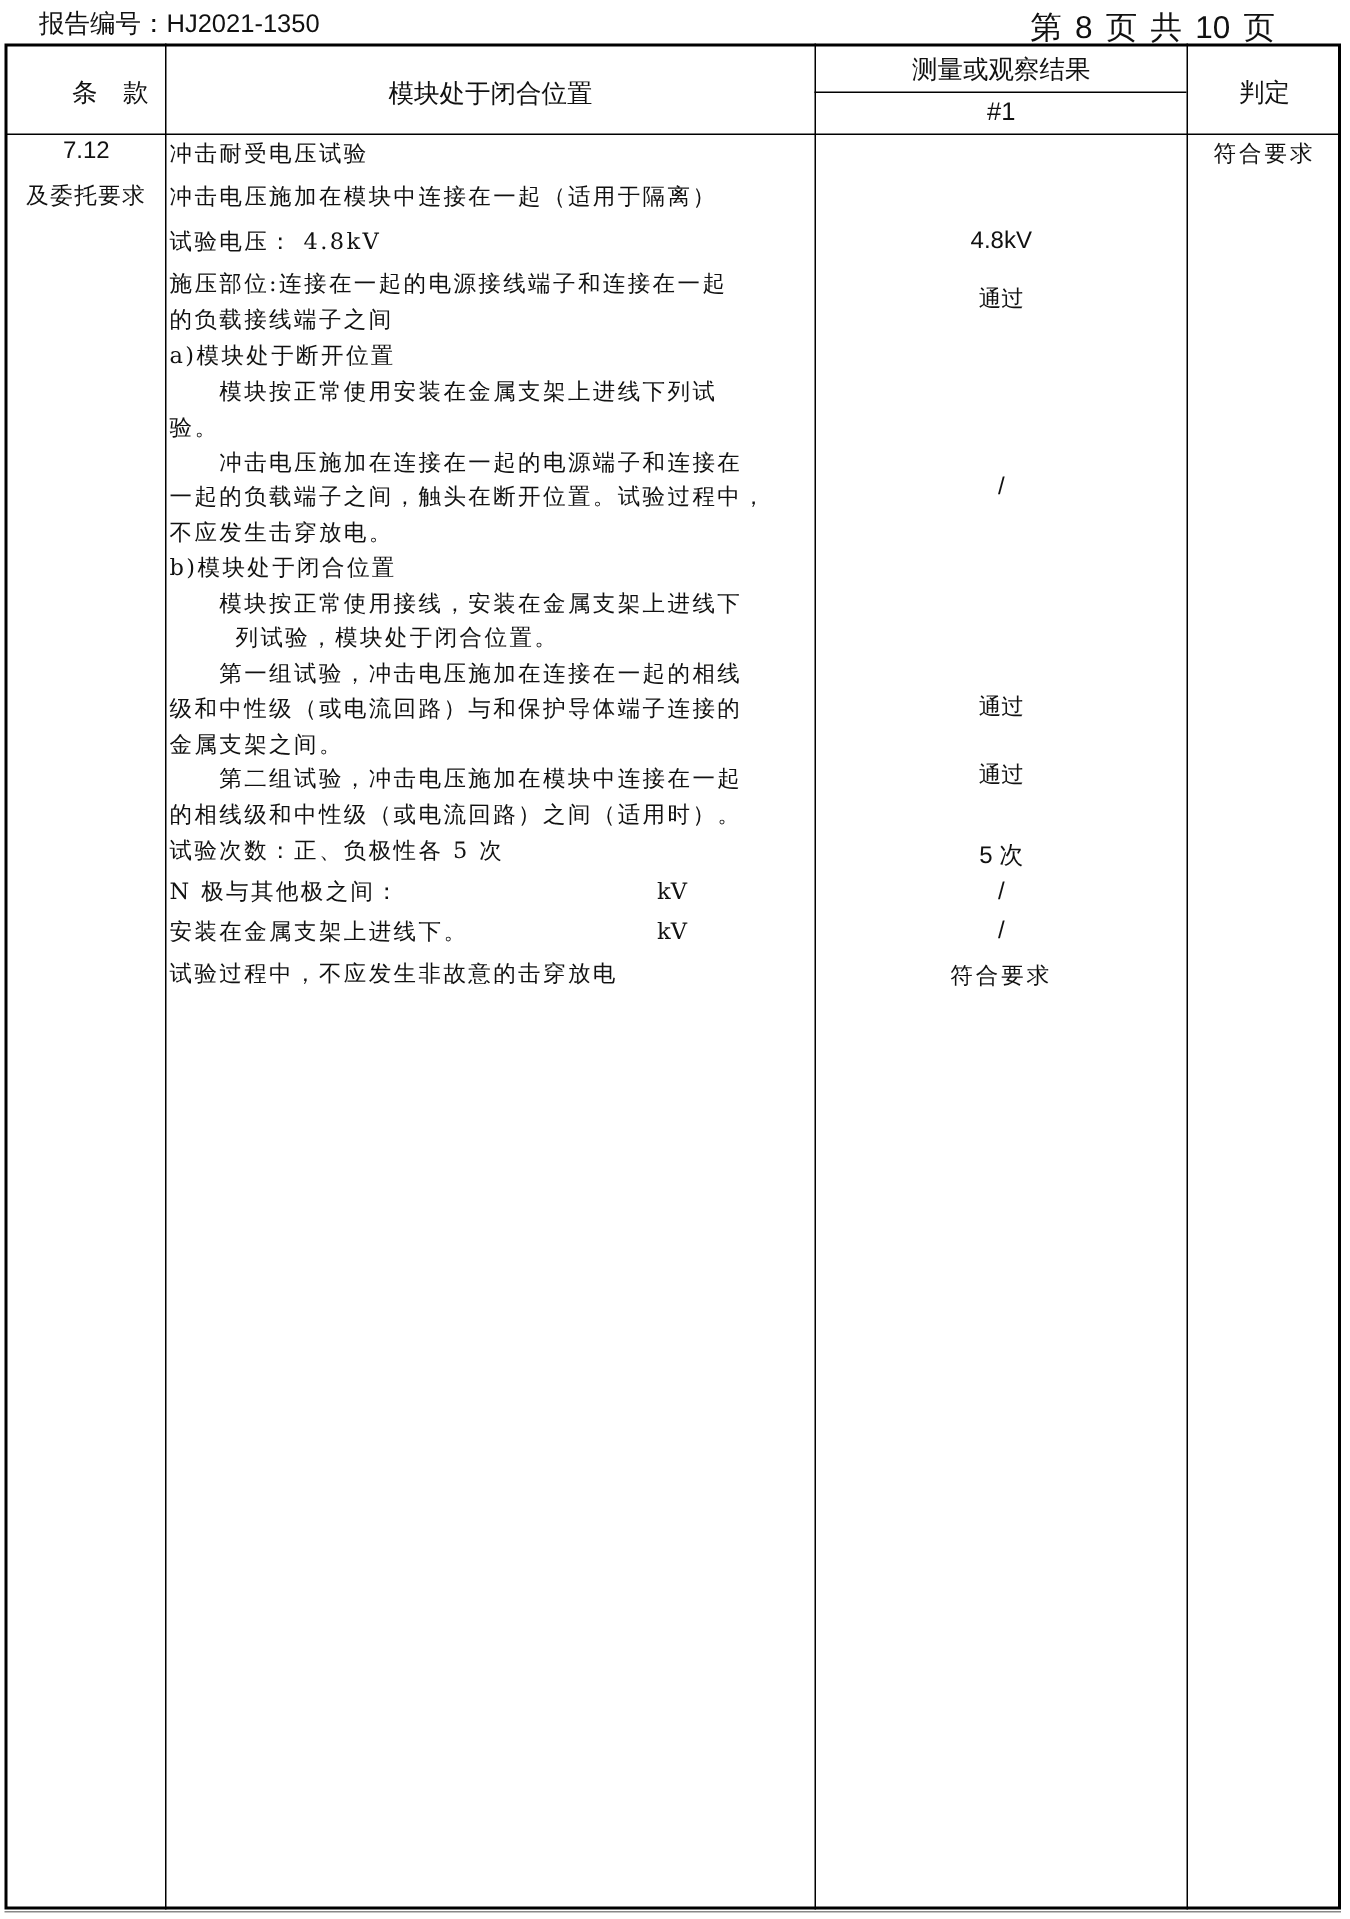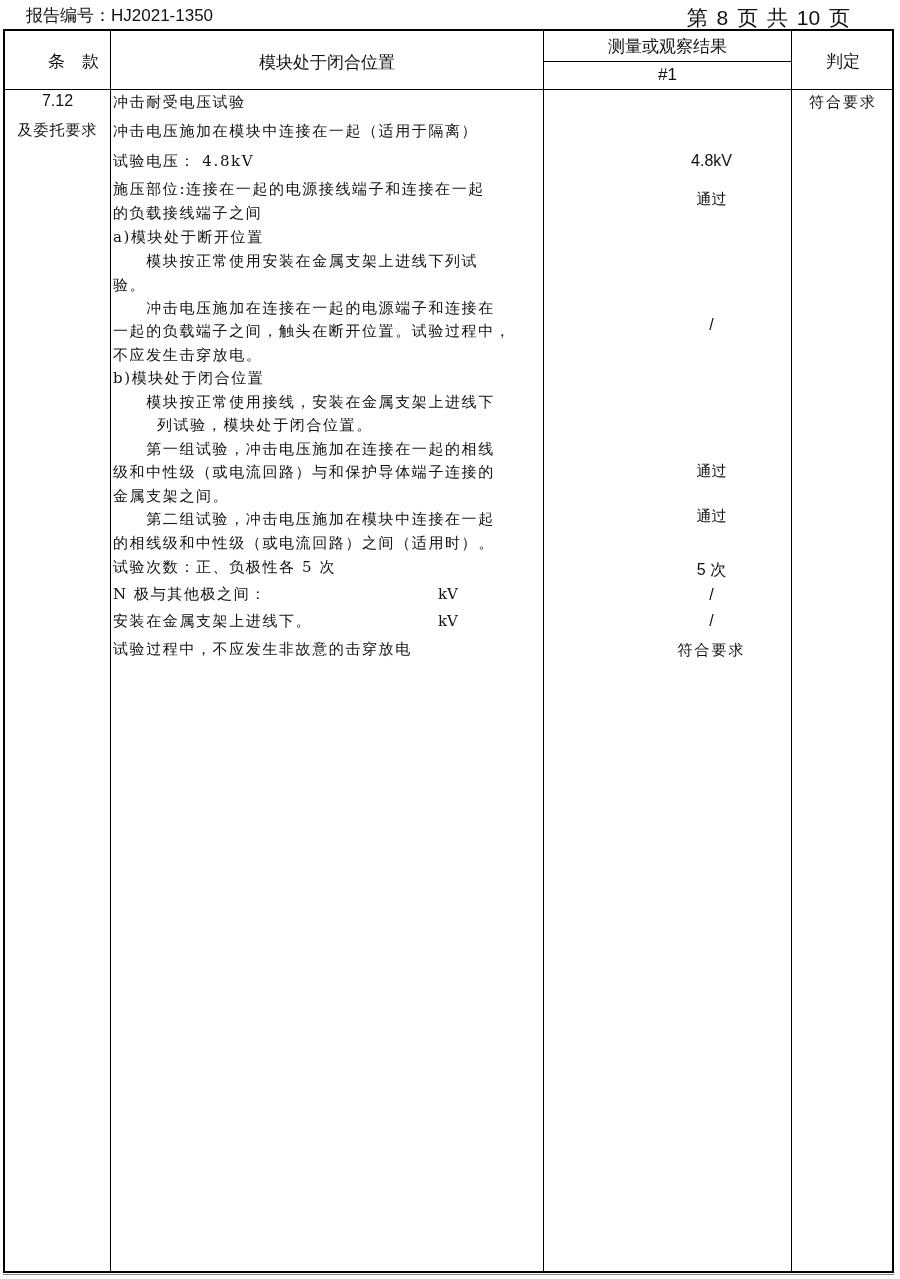--- a/index.html
+++ b/index.html
@@ -8,21 +8,21 @@
   .serif { font-family: "DejaVu Serif", "Liberation Serif", serif; }
   .header-left { position: absolute; left: 26px; top: 4px; font-size: 17px; }
   .header-right { position: absolute; right: 50px; top: 4px; font-size: 21px; word-spacing: 3px; }
   .tbl-frame { position: absolute; left: 3px; top: 29px; width: 891px; height: 1244px; border: 2px solid #000; box-sizing: border-box; }
   .tbl-frame::after { content: ""; position: absolute; left: -2px; right: -2px; bottom: -4px; height: 1px; background: #888; }
   .vline { position: absolute; top: 29px; width: 1px; background: #000; height: 1244px; }
   .hline { position: absolute; height: 1px; background: #000; }
   .cell-text { position: absolute; white-space: nowrap; text-align: center; }
   .hdr { font-size: 17px; text-align: center; }
   .body-line { position: absolute; left: 113px; font-size: 15px; white-space: nowrap; letter-spacing: 1.6px; }
-  .res { position: absolute; left: 545px; width: 245px; text-align: center; font-size: 15px; white-space: nowrap; padding-left: 44px; }
+  .res { position: absolute; left: 545px; width: 245px; text-align: center; font-size: 15px; white-space: nowrap; }
 </style>
 </head>
 <body>
 
 <div class="header-left sans">报告编号：HJ2021-1350</div>
 <div class="header-right sans">第 8 页 共 10 页</div>
 
 <div class="tbl-frame"></div>
 <div class="vline" style="left:110px;"></div>
 <div class="vline" style="left:543px;"></div>

